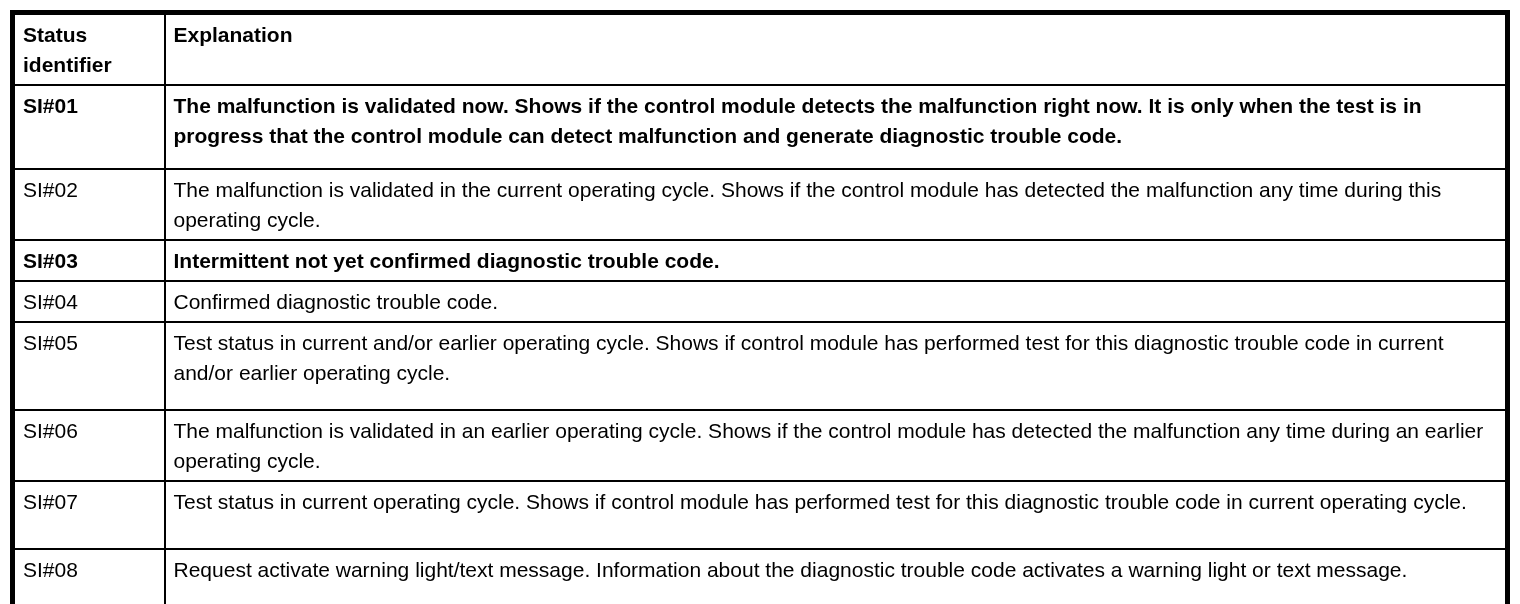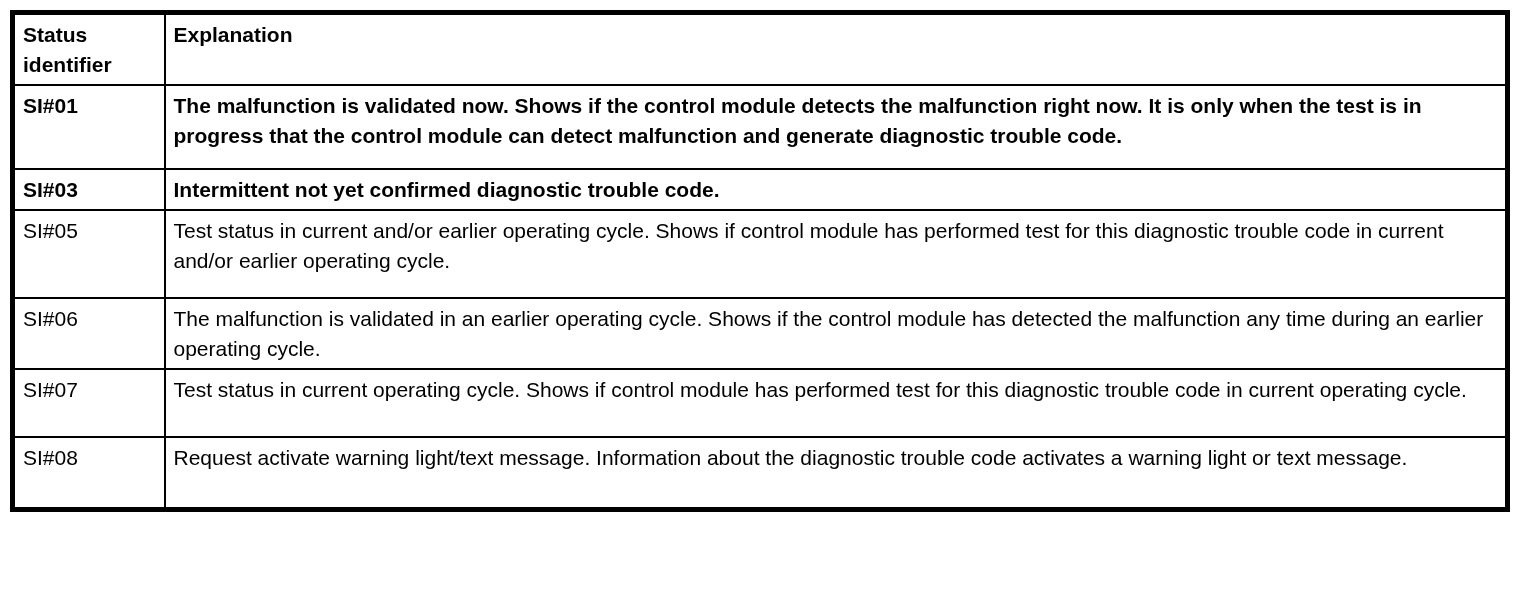--- a/index.html
+++ b/index.html
@@ -61,23 +61,31 @@
       <tr class="row-header">
         <th>Status identifier</th>
         <th>Explanation</th>
       </tr>
     </thead>
     <tbody>
       <tr class="row-0">
         <td>SI#01</td>
         <td>The malfunction is validated now. Shows if the control module detects the malfunction right now. It is only when the test is in progress that the control module can detect malfunction and generate diagnostic trouble code.</td>
       </tr>
+      <tr class="row-1">
+        <td>SI#02</td>
+        <td>The malfunction is validated in the current operating cycle. Shows if the control module has detected the malfunction any time during this operating cycle.</td>
+      </tr>
       <tr class="row-2">
         <td>SI#03</td>
         <td>Intermittent not yet confirmed diagnostic trouble code.</td>
+      </tr>
+      <tr class="row-3">
+        <td>SI#04</td>
+        <td>Confirmed diagnostic trouble code.</td>
       </tr>
       <tr class="row-4">
         <td>SI#05</td>
         <td>Test status in current and/or earlier operating cycle. Shows if control module has performed test for this diagnostic trouble code in current and/or earlier operating cycle.</td>
       </tr>
       <tr class="row-5">
         <td>SI#06</td>
         <td>The malfunction is validated in an earlier operating cycle. Shows if the control module has detected the malfunction any time during an earlier operating cycle.</td>
       </tr>
       <tr class="row-6">

